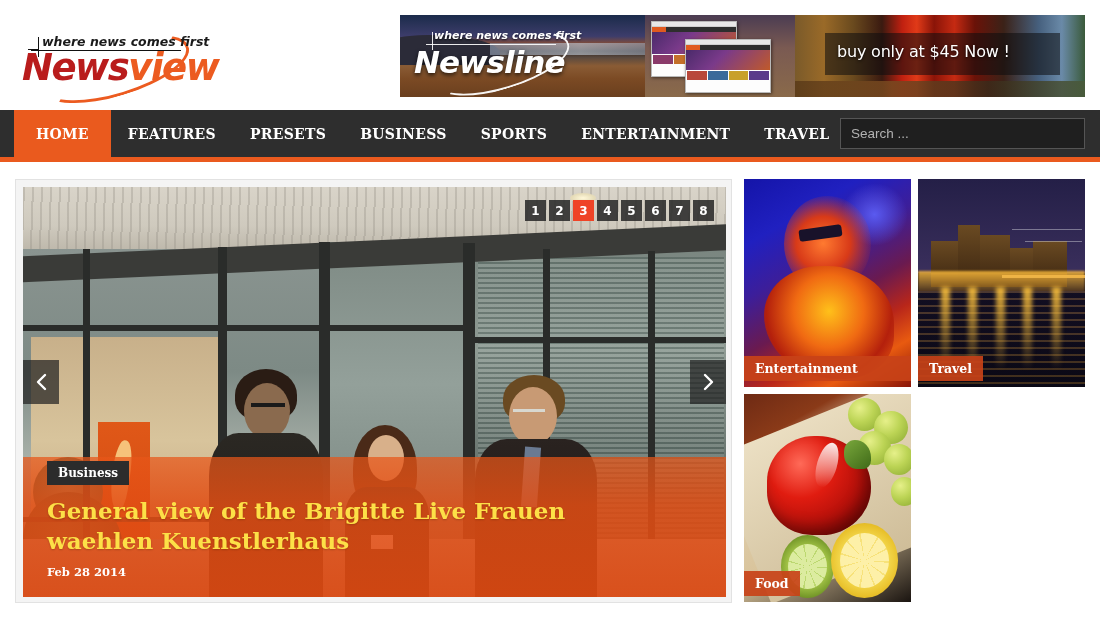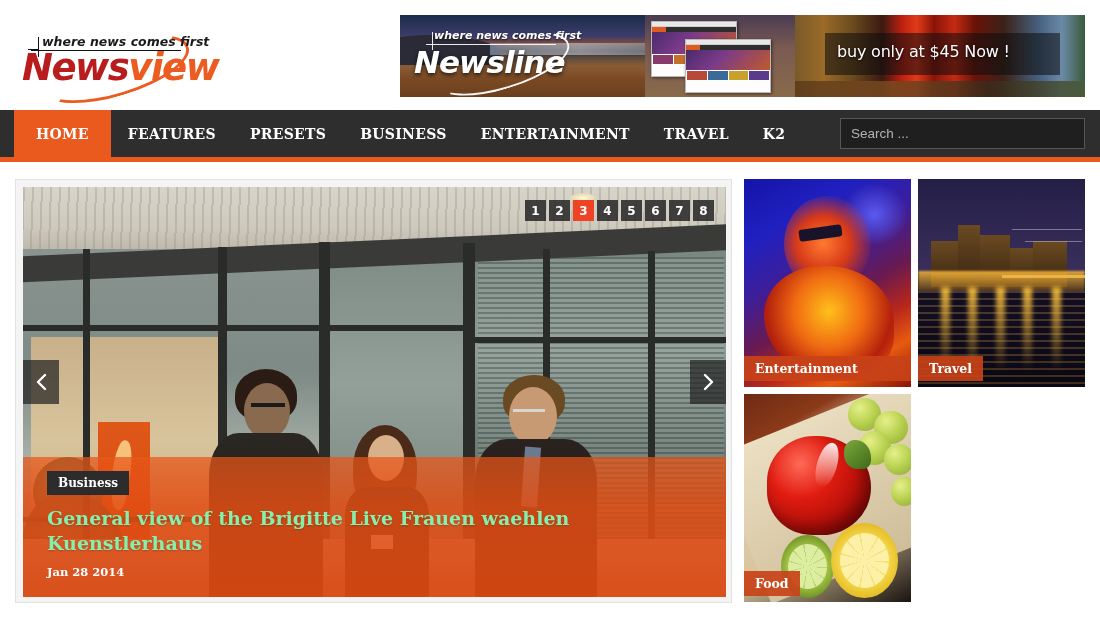--- a/index.html
+++ b/index.html
@@ -359,23 +359,23 @@
     display: inline-block;
     background: #2c2c2c;
     color: #ffffff;
     font-family: "DejaVu Serif", serif;
     font-size: 12px; font-weight: bold;
     padding: 5px 11px 5px 11px;
     margin-bottom: 11px;
   }
   .cap-title {
     font-family: "DejaVu Serif", serif;
-    font-size: 19px;
+    font-size: 23px;
     font-weight: bold;
-    color: #86efac;
+    color: #fde047;
     line-height: 1.28;
     max-width: 560px;
     text-shadow: 0 1px 2px rgba(0,0,0,.2);
   }
   .cap-date {
     margin-top: 10px;
     font-family: "DejaVu Serif", serif;
     font-size: 11.5px;
     font-weight: bold;
     color: #ffffff;
@@ -646,20 +646,21 @@
     </div>
   </div>
 </div>
 
 <div class="navbar">
   <div class="nav-inner">
     <div class="nav-item active">HOME</div>
     <div class="nav-item">FEATURES</div>
     <div class="nav-item">PRESETS</div>
     <div class="nav-item">BUSINESS</div>
+    <div class="nav-item">SPORTS</div>
     <div class="nav-item">ENTERTAINMENT</div>
     <div class="nav-item">TRAVEL</div>
     <div class="nav-item">K2</div>
   </div>
   <div class="nav-search-wrap">
     <input class="nav-search" type="text" placeholder="Search ..." style="">
   </div>
 </div>
 
 <div class="content">
@@ -705,21 +706,21 @@
       <div class="p-head" style="left:486px; top:200px; width:48px; height:58px; background:#c89a74;"></div>
       <div class="sc-mull" style="left:490px; top:222px; width:32px; height:3px; background:#d8d8d0;"></div>
       <div class="p-body" style="left:452px; top:252px; width:122px; height:158px; background:linear-gradient(180deg,#2a2320,#17120f);"></div>
       <div class="sc-mull" style="left:500px; top:260px; width:16px; height:60px; background:#6a7a92; transform:rotate(4deg);"></div>
 
       <div class="slide-overlay"></div>
 
       <div class="slide-cap">
         <div class="cap-badge">Business</div>
         <div class="cap-title">General view of the Brigitte Live Frauen waehlen Kuenstlerhaus</div>
-        <div class="cap-date">Jan 28 2014</div>
+        <div class="cap-date">Feb 28 2014</div>
       </div>
 
       <div class="slide-nav">
         <div class="slide-dot">1</div>
         <div class="slide-dot">2</div>
         <div class="slide-dot active">3</div>
         <div class="slide-dot">4</div>
         <div class="slide-dot">5</div>
         <div class="slide-dot">6</div>
         <div class="slide-dot">7</div>

